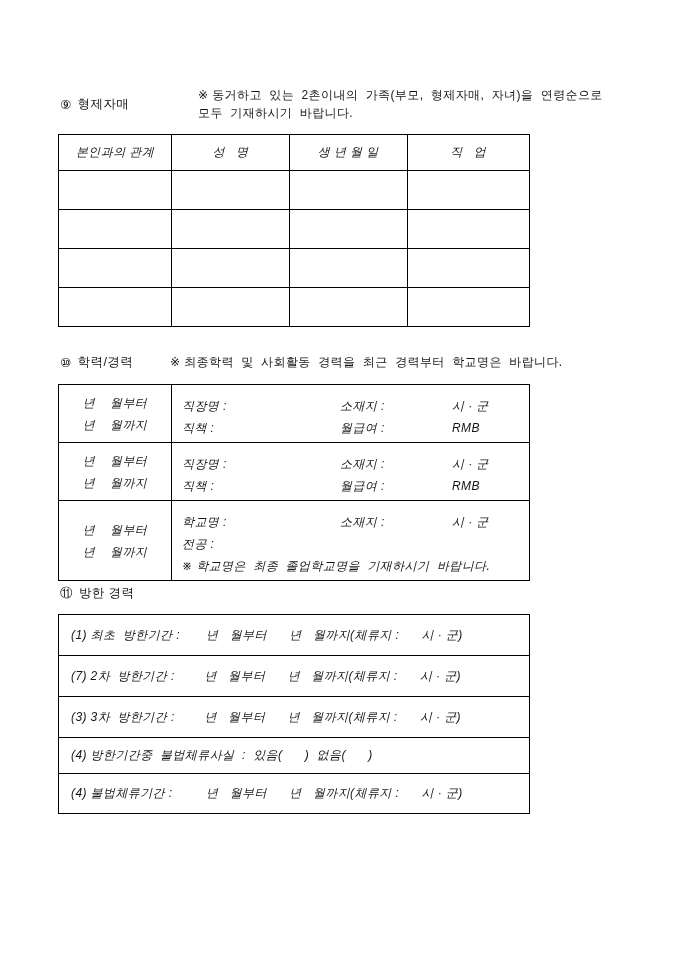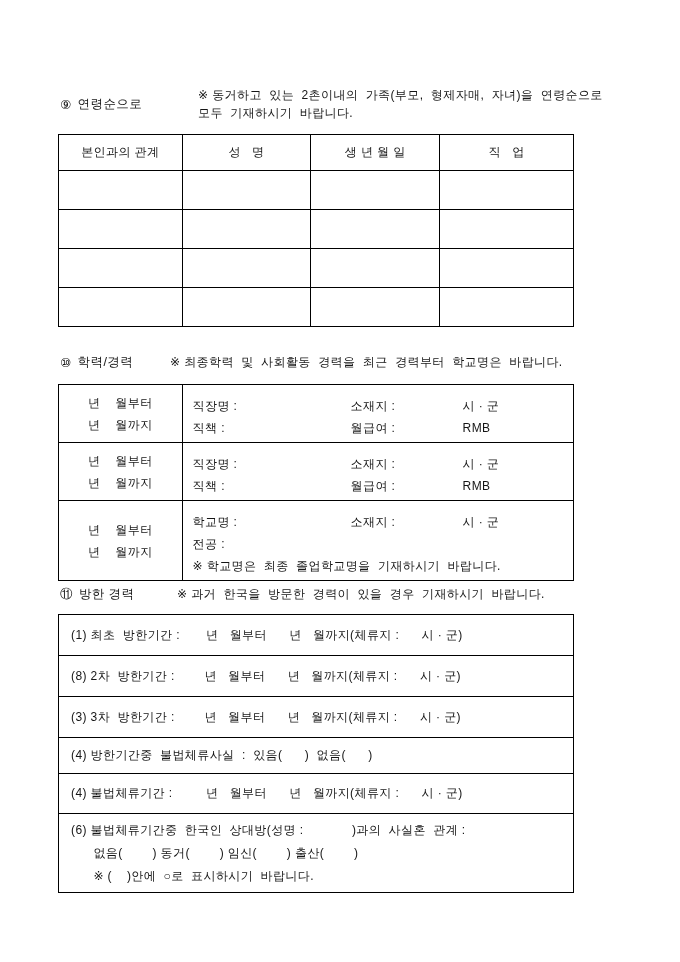--- a/index.html
+++ b/index.html
@@ -18,21 +18,21 @@
   .sec-note  { line-height:18px; }
 
   #h-family  { top:86px; }
   #h-family .sec-title { width:138px; }
   #h-career  { top:353px; }
   #h-career .sec-title { width:110px; }
   #h-visits  { top:585px; }
   #h-visits .sec-title { width:117px; }
 
   
-  table { border-collapse:collapse; table-layout:fixed; width:516px; }
+  table { border-collapse:collapse; table-layout:fixed; width:472px;font-style:italic; }
   .form-table { position:absolute; left:58px; }
   th, td { border:1.4px solid #000; vertical-align:middle; }
   th { font-weight:normal; text-align:center; }
 
   
   #family-table { top:134px; }
   #family-table th { height:36px; }
   #family-table td { height:39px; }
 
   
@@ -53,21 +53,21 @@
   #visits-table .vr-6 td { height:79px; }
 </style>
 </head>
 <body>
 
 <div class="page">
 
   <div class="sec-header" id="h-family">
     <div class="sec-title">
       <span>⑨</span>
-      <span>연령순으로</span>
+      <span>형제자매</span>
     </div>
     <div class="sec-note">
       <div class="pre">※ 동거하고  있는  2촌이내의  가족(부모,  형제자매,  자녀)을  연령순으로</div>
       <div class="pre">모두  기재하시기  바랍니다.</div>
     </div>
   </div>
 
   <table class="form-table" id="family-table">
     <colgroup>
         <col style="width:24%">
@@ -167,53 +167,45 @@
       </td>
     </tr>
   </tbody>
     </table>
 
   <div class="sec-header" id="h-visits">
     <div class="sec-title">
       <span>⑪</span>
       <span>방한 경력</span>
     </div>
-    <div class="sec-note pre">※ 과거  한국을  방문한  경력이  있을  경우  기재하시기  바랍니다.</div>
   </div>
 
   <table class="form-table" id="visits-table">
     <tbody>
         <tr class="vr-s">
       <td>
         <div class="pre">(1) 최초  방한기간 :       년   월부터      년   월까지(체류지 :      시 · 군)</div>
       </td>
     </tr>
     <tr class="vr-s">
       <td>
-        <div class="pre">(8) 2차  방한기간 :        년   월부터      년   월까지(체류지 :      시 · 군)</div>
+        <div class="pre">(7) 2차  방한기간 :        년   월부터      년   월까지(체류지 :      시 · 군)</div>
       </td>
     </tr>
     <tr class="vr-s">
       <td>
         <div class="pre">(3) 3차  방한기간 :        년   월부터      년   월까지(체류지 :      시 · 군)</div>
       </td>
     </tr>
     <tr class="vr-4">
       <td>
         <div class="pre">(4) 방한기간중  불법체류사실  :  있음(      )  없음(      )</div>
       </td>
     </tr>
     <tr class="vr-5">
       <td>
         <div class="pre">(4) 불법체류기간 :         년   월부터      년   월까지(체류지 :      시 · 군)</div>
-      </td>
-    </tr>
-    <tr class="vr-6">
-      <td>
-        <div class="pre">(6) 불법체류기간중  한국인  상대방(성명 :             )과의  사실혼  관계 :</div>
-        <div class="pre">      없음(        ) 동거(        ) 임신(        ) 출산(        )</div>
-        <div class="pre">      ※ (    )안에  ○로  표시하시기  바랍니다.</div>
       </td>
     </tr>
   </tbody>
     </table>
 
 </div>
 
 </body></html>

